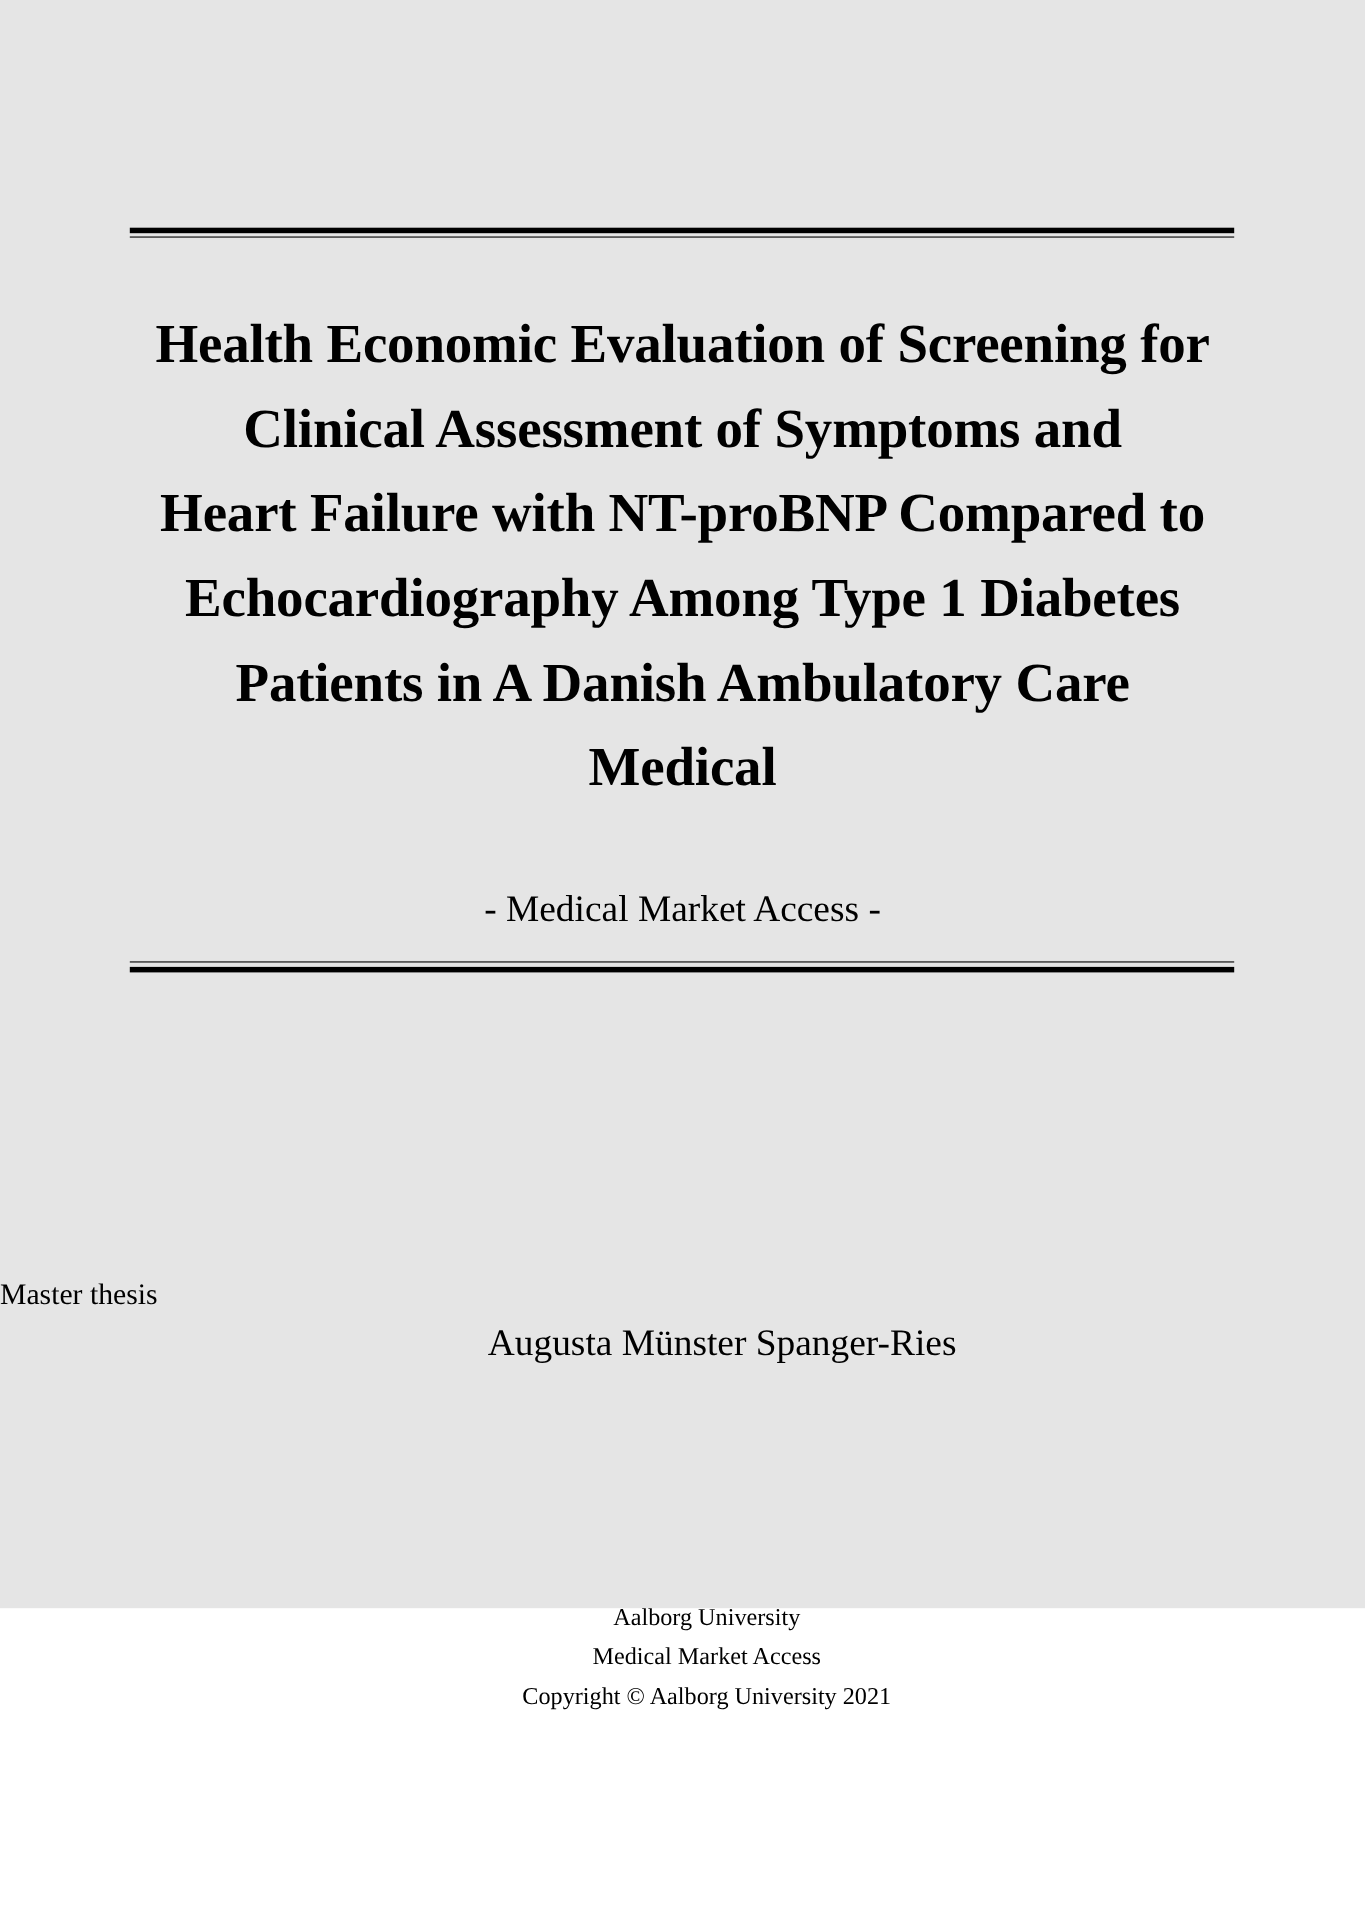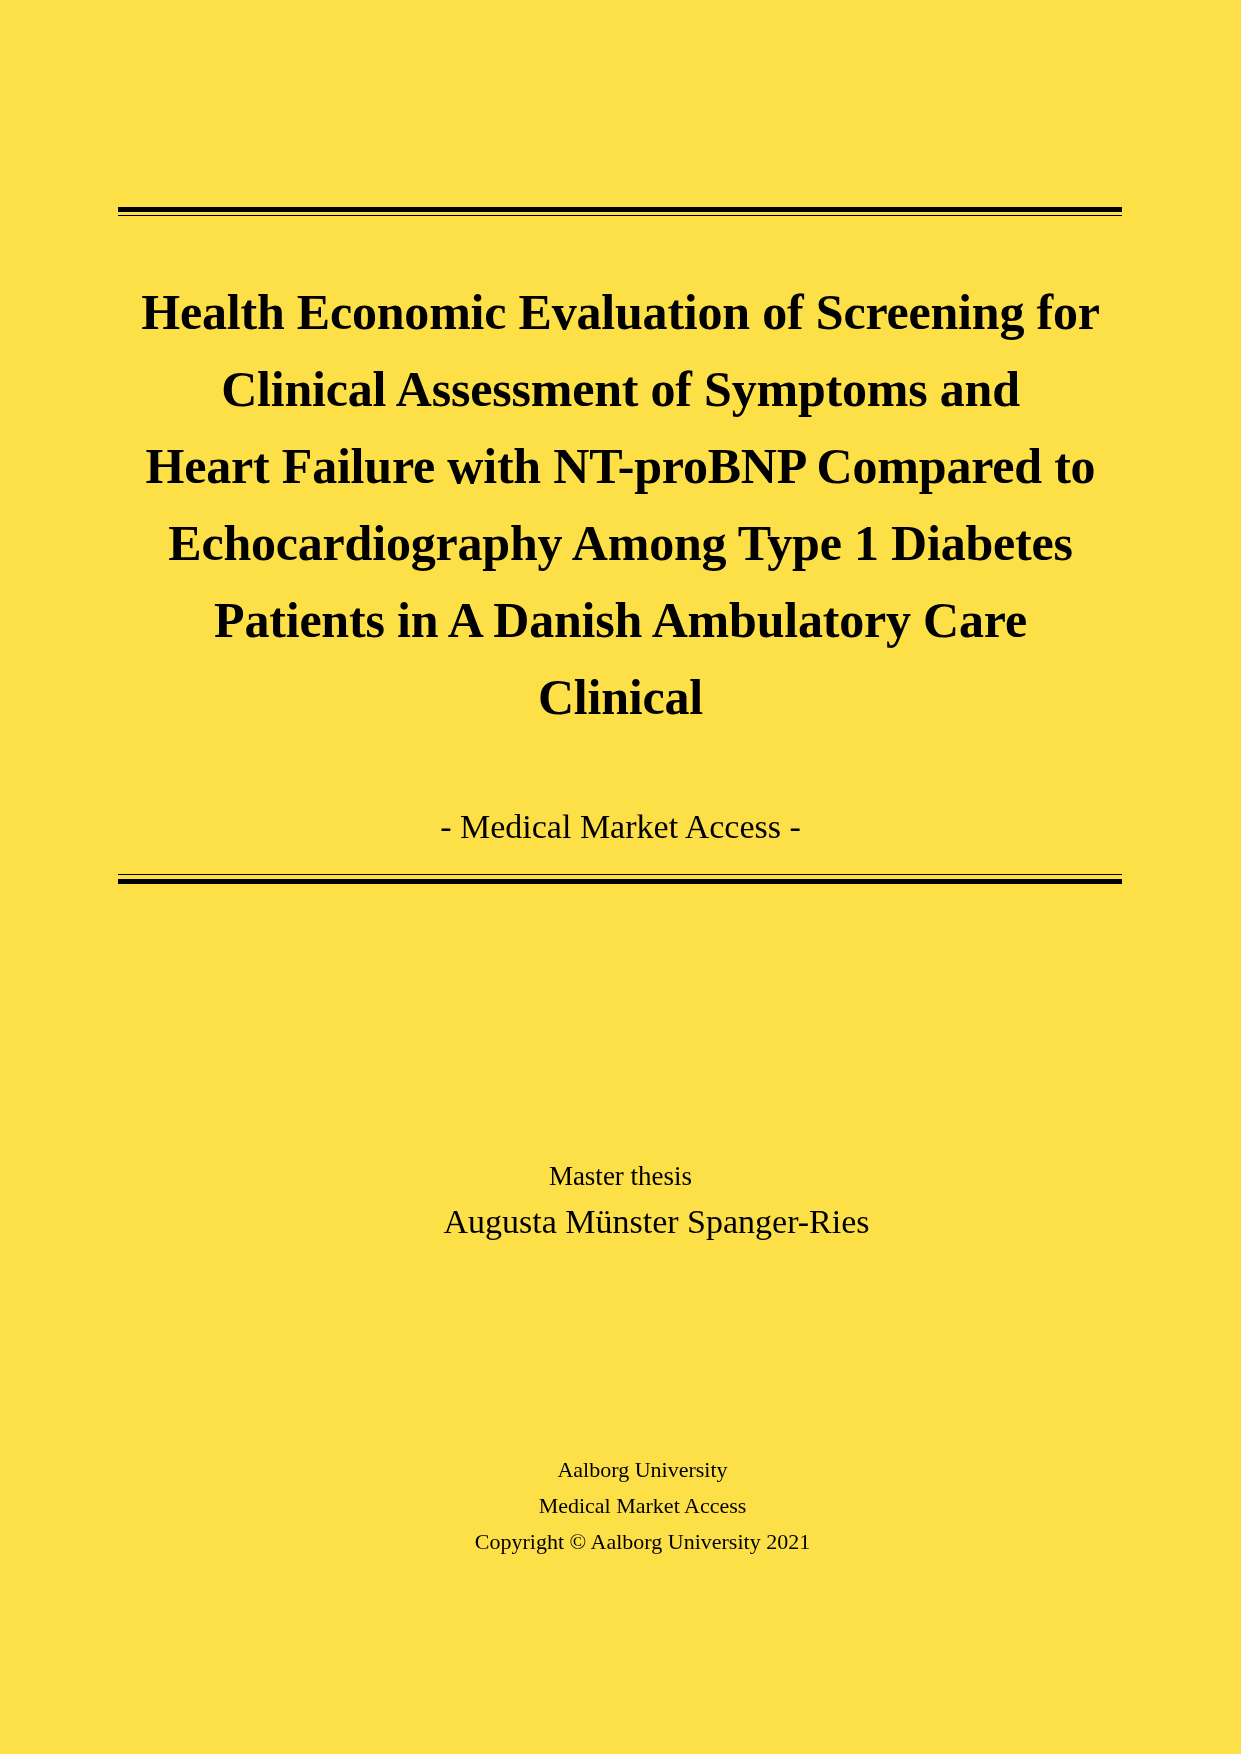--- a/index.html
+++ b/index.html
@@ -12,22 +12,22 @@
     height: 1754px;
     position: relative;
     overflow: hidden;
     font-family: "Liberation Serif", "DejaVu Serif", serif;
     color: #000000;
   }
   .page {
     position: absolute;
     left: 0; top: 0;
     width: 1241px;
-    height: 1754px;
-    background: #fde047;
+    height: 1462px;
+    background: #e5e5e5;
   }
   .rule {
     position: absolute;
     left: 118px;
     width: 1004px;
     background: #000000;
   }
   .rule.thick { height: 5px; }
   .rule.thin  { height: 1px; }
 
@@ -56,21 +56,20 @@
     font-size: 34px;
     line-height: 44px;
     white-space: nowrap;
     margin-top: 48px;
   }
   .thesis-type {
     position: absolute;
     left: 0;
     width: 1241px;
     top: 1159px;
-    text-align: center;
     font-size: 27px;
     line-height: 34px;
   }
   .author {
     position: absolute;
     left: 0;
     width: 1241px;
     top: 1200px;
     text-align: center;
     font-size: 34px;
@@ -99,21 +98,21 @@
 
   <div class="rule thick" style="top:207px;"></div>
   <div class="rule thin" style="top:215px;"></div>
 
   <div class="title-block">
     <span class="title-line">Health Economic Evaluation of Screening for</span>
     <span class="title-line">Clinical Assessment of Symptoms and</span>
     <span class="title-line">Heart Failure with NT-proBNP Compared to</span>
     <span class="title-line">Echocardiography Among Type 1 Diabetes</span>
     <span class="title-line">Patients in A Danish Ambulatory Care</span>
-    <span class="title-line">Clinical</span>
+    <span class="title-line">Medical</span>
   </div>
 
   <div class="subtitle">- Medical Market Access -</div>
 
   <div class="rule thin" style="top:874px;"></div>
   <div class="rule thick" style="top:879px;"></div>
 
   <div class="thesis-type">Master thesis</div>
   <div class="author">Augusta Münster Spanger-Ries</div>
 

